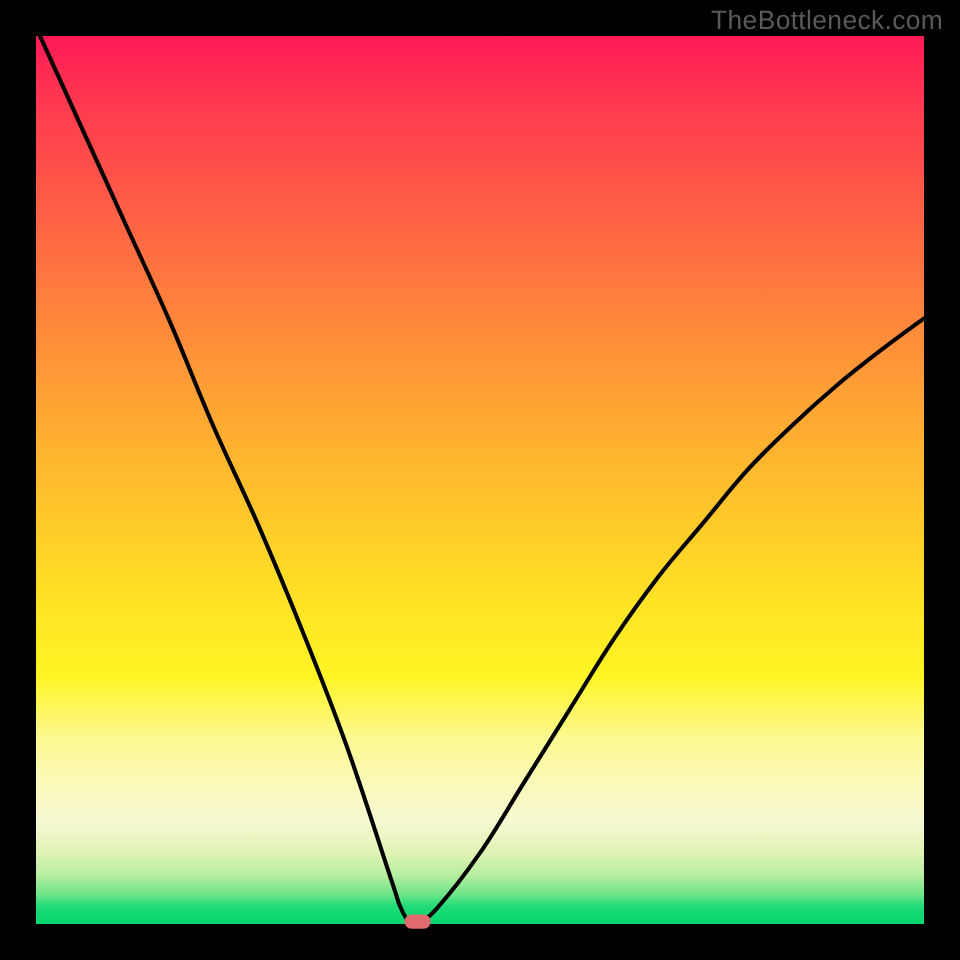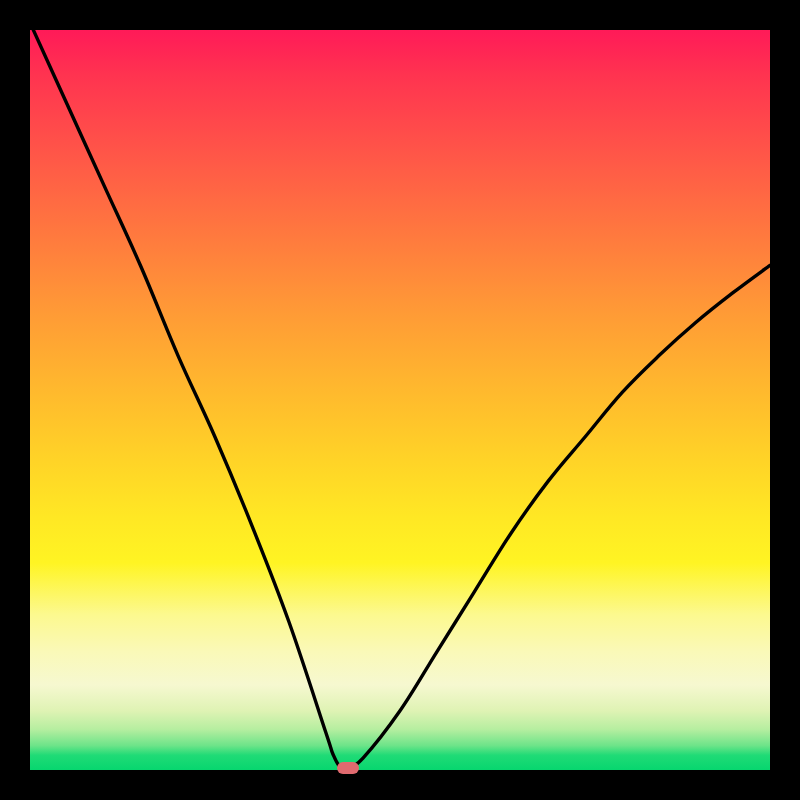--- a/index.html
+++ b/index.html
@@ -69,19 +69,20 @@
     border-radius: 6px;
     background: #e06a6f;
     z-index: 3;
     transform: translate(-50%, -50%);
   }
 </style>
 </head>
 <body>
 
 <div class="outer">
+  <div class="watermark">TheBottleneck.com</div>
   <div class="plot-frame">
     <svg class="curve" viewBox="0 0 740 740" preserveAspectRatio="none">
       <path id="curve-path" d="M 0.00 -7.40 C 6.66 7.25, 23.68 44.70, 37.00 74.00 C 50.32 103.30, 60.68 126.10, 74.00 155.40 C 87.32 184.70, 97.68 206.16, 111.00 236.80 C 124.32 267.44, 134.68 294.96, 148.00 325.60 C 161.32 356.24, 171.68 376.36, 185.00 407.00 C 198.32 437.64, 208.68 462.50, 222.00 495.80 C 235.32 529.10, 245.68 554.70, 259.00 592.00 C 272.32 629.30, 288.01 679.02, 296.00 703.00 C 303.99 726.98, 300.74 718.94, 303.40 725.20 C 306.06 731.46, 308.14 735.52, 310.80 737.78 C 313.46 740.04, 314.20 739.51, 318.20 737.78 C 322.20 736.05, 323.68 738.42, 333.00 728.16 C 342.32 717.90, 356.68 699.98, 370.00 680.80 C 383.32 661.62, 393.68 642.91, 407.00 621.60 C 420.32 600.29, 430.68 583.71, 444.00 562.40 C 457.32 541.09, 467.68 523.18, 481.00 503.20 C 494.32 483.22, 504.68 468.72, 518.00 451.40 C 531.32 434.08, 541.68 422.98, 555.00 407.00 C 568.32 391.02, 578.68 377.25, 592.00 362.60 C 605.32 347.95, 615.68 338.25, 629.00 325.60 C 642.32 312.95, 652.68 303.62, 666.00 292.30 C 679.32 280.98, 689.68 272.96, 703.00 262.70 C 716.32 252.44, 733.34 240.25, 740.00 235.32" fill="none" stroke="#000" stroke-width="3.4" stroke-linejoin="round" stroke-linecap="round"></path>
     </svg>
     <div id="marker" class="marker" style="left: 318.2px; top: 737.78px;"></div>
   </div>
 </div>
 
 </body></html>

